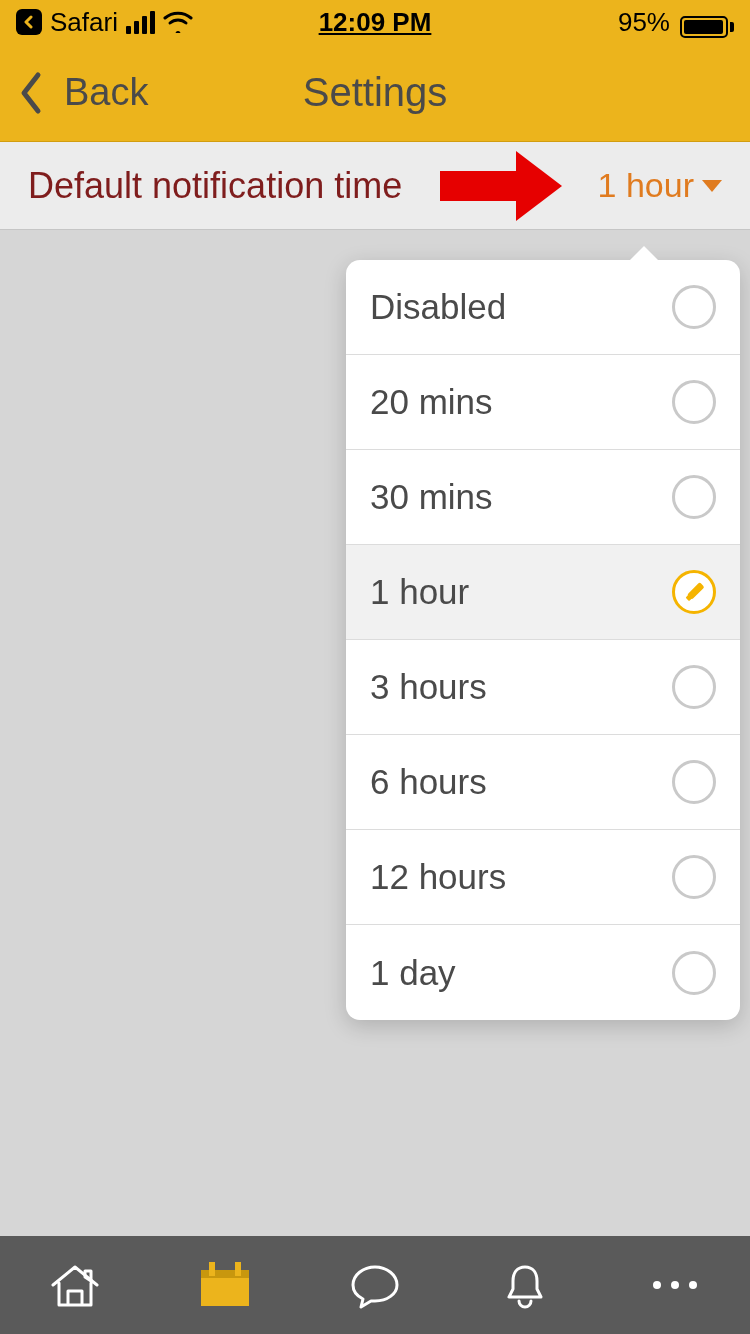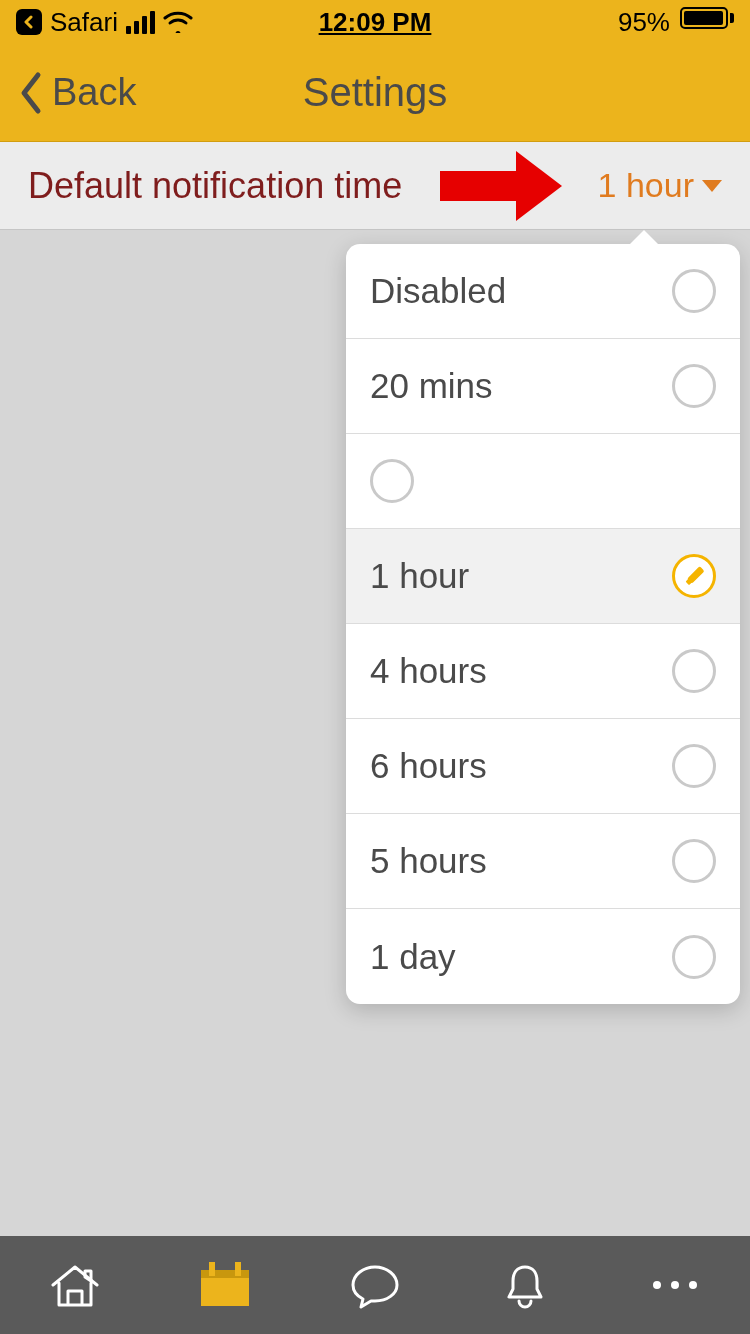--- a/index.html
+++ b/index.html
@@ -13,21 +13,21 @@
     display: flex;
     align-items: center;
     justify-content: space-between;
     padding: 8px 16px;
     font-size: 26px;
     font-weight: 500;
     color: #000;
   }
   .status-left { display: flex; align-items: center; gap: 8px; }
   .status-center { position: absolute; left:0; right:0; text-align:center; font-weight:600; pointer-events:none;text-decoration:underline;}
-  .status-right { display: flex; align-items: flex-start; gap: 6px; }
+  .status-right { display: flex; align-items: flex-end; gap: 6px; }
   .safari-box {
     width: 26px; height: 26px; border-radius: 6px; background:#000; color:#ecb41c;
     display:flex; align-items:center; justify-content:center; font-size:20px; font-weight:bold;
   }
   .signal-bars { display:flex; align-items:flex-end; gap:3px; }
   .signal-bars span { width:5px; background:#000; border-radius:1px; }
   .signal-bars span:nth-child(1){height:8px;}
   .signal-bars span:nth-child(2){height:13px;}
   .signal-bars span:nth-child(3){height:18px;}
   .signal-bars span:nth-child(4){height:23px;}
@@ -43,21 +43,21 @@
 
   
   .nav-bar {
     height: 98px;
     background: #ecb41c;
     border-bottom: 1px solid #d29d0f;
     display:flex; align-items:center; position:relative;
     padding: 0 18px;
   }
   .back-btn {
-    display:flex; align-items:center; gap:8px;
+    display:flex; align-items:center; gap:20px;
     font-size:38px; color:#4a4a4a; font-weight:400;
   }
   .nav-title {
     position:absolute; left:0; right:0; text-align:center;
     font-size:40px; font-weight:400; color:#4a4a4a; pointer-events:none;
   }
 
   
   .setting-row {
     height: 88px;
@@ -98,21 +98,21 @@
   
   .main-area {
     position: relative;
     height: calc(1334px - 44px - 98px - 88px - 98px);
     background: #d6d6d6;
   }
 
   
   .popover {
     position:absolute;
-    top: 14px;
+    top: 30px;
     right: 10px;
     width: 394px;
     background:#fff;
     border-radius:14px;
     box-shadow: 0 6px 22px rgba(0,0,0,0.18);
   }
   .popover-arrow {
     position:absolute; top:-14px; right:80px;
     width:0; height:0;
     border-left:16px solid transparent;
@@ -225,41 +225,42 @@
     <div id="popover-options">
         <div class="popover-item">
           <span class="popover-item-label">Disabled</span>
           <div class="radio"></div>
         </div>
         <div class="popover-item">
           <span class="popover-item-label">20 mins</span>
           <div class="radio"></div>
         </div>
         <div class="popover-item">
+          <span class="popover-item-label">30 mins</span>
           <div class="radio"></div>
         </div>
         <div class="popover-item selected">
           <span class="popover-item-label">1 hour</span>
           <div class="radio selected">
             <svg width="28" height="28" viewBox="0 0 28 28">
               <rect x="7" y="11" width="18" height="7" rx="2" fill="#f5b400" transform="rotate(-45 14 14)"></rect>
               <rect x="4" y="12" width="6" height="5" rx="1" fill="#f5b400" transform="rotate(-45 14 14)"></rect>
             </svg>
           </div>
         </div>
         <div class="popover-item">
-          <span class="popover-item-label">4 hours</span>
+          <span class="popover-item-label">3 hours</span>
           <div class="radio"></div>
         </div>
         <div class="popover-item">
           <span class="popover-item-label">6 hours</span>
           <div class="radio"></div>
         </div>
         <div class="popover-item">
-          <span class="popover-item-label">5 hours</span>
+          <span class="popover-item-label">12 hours</span>
           <div class="radio"></div>
         </div>
         <div class="popover-item">
           <span class="popover-item-label">1 day</span>
           <div class="radio"></div>
         </div>
       </div>
   </div>
 </div>
 

